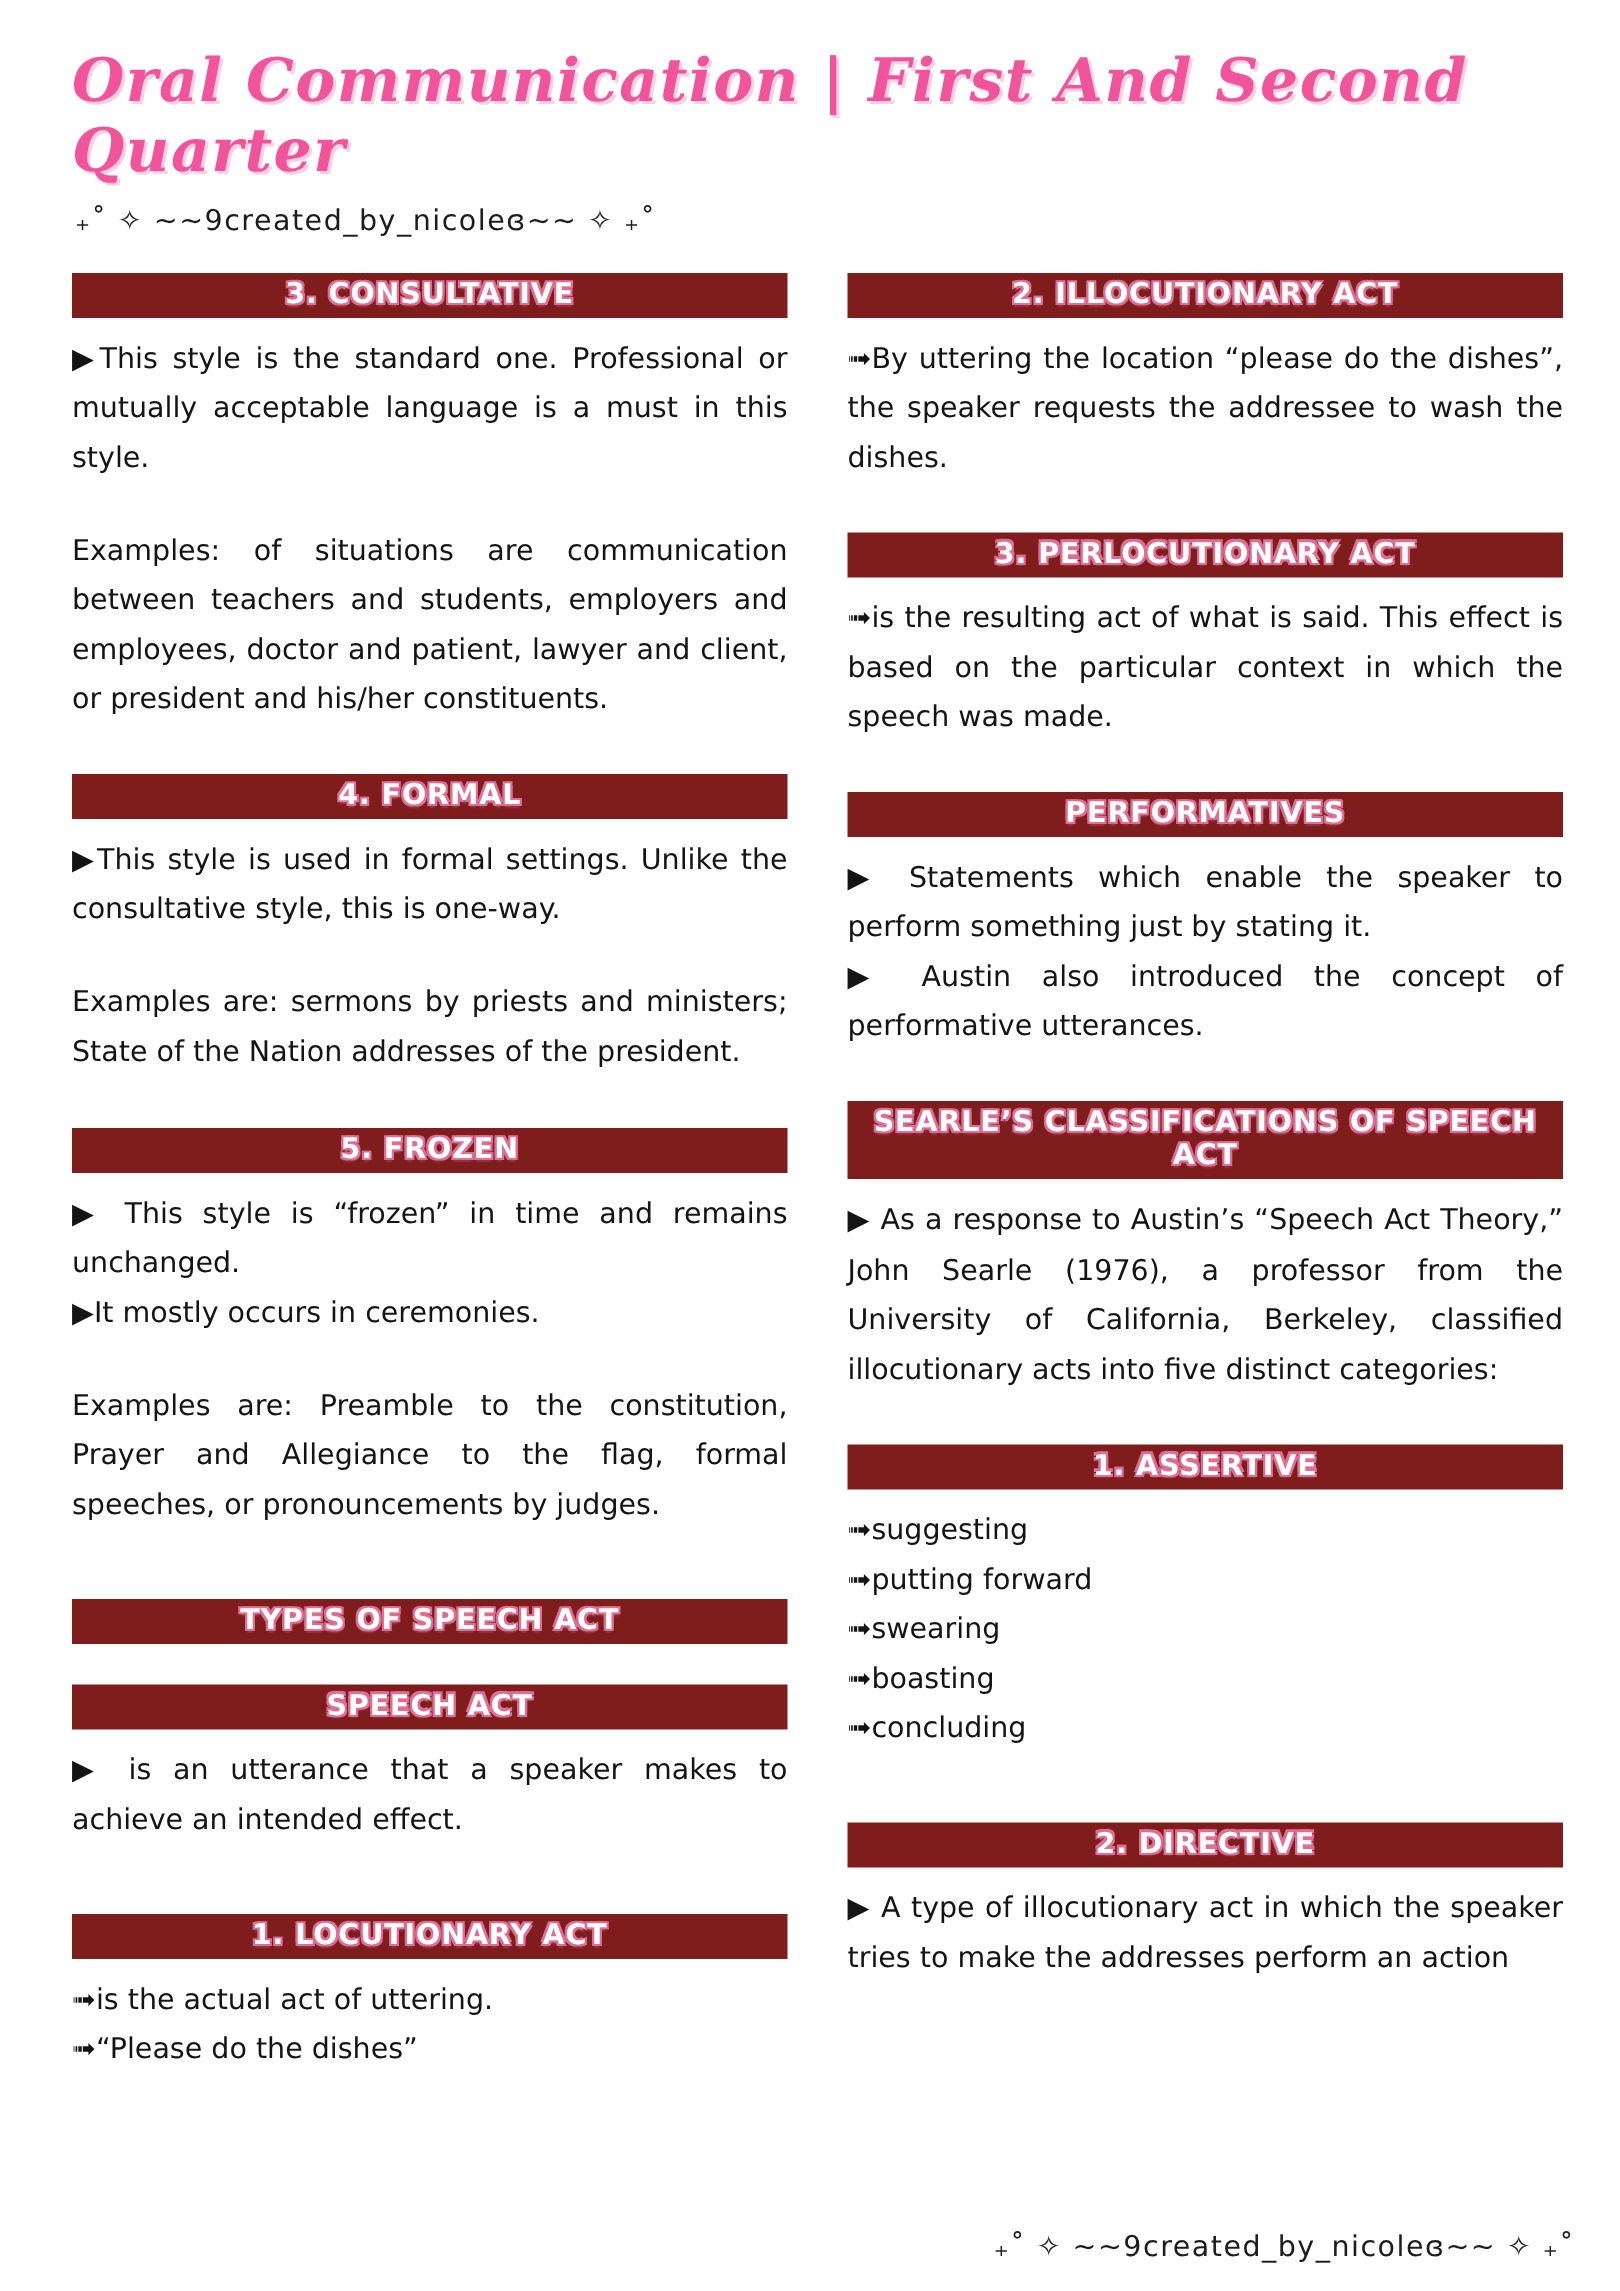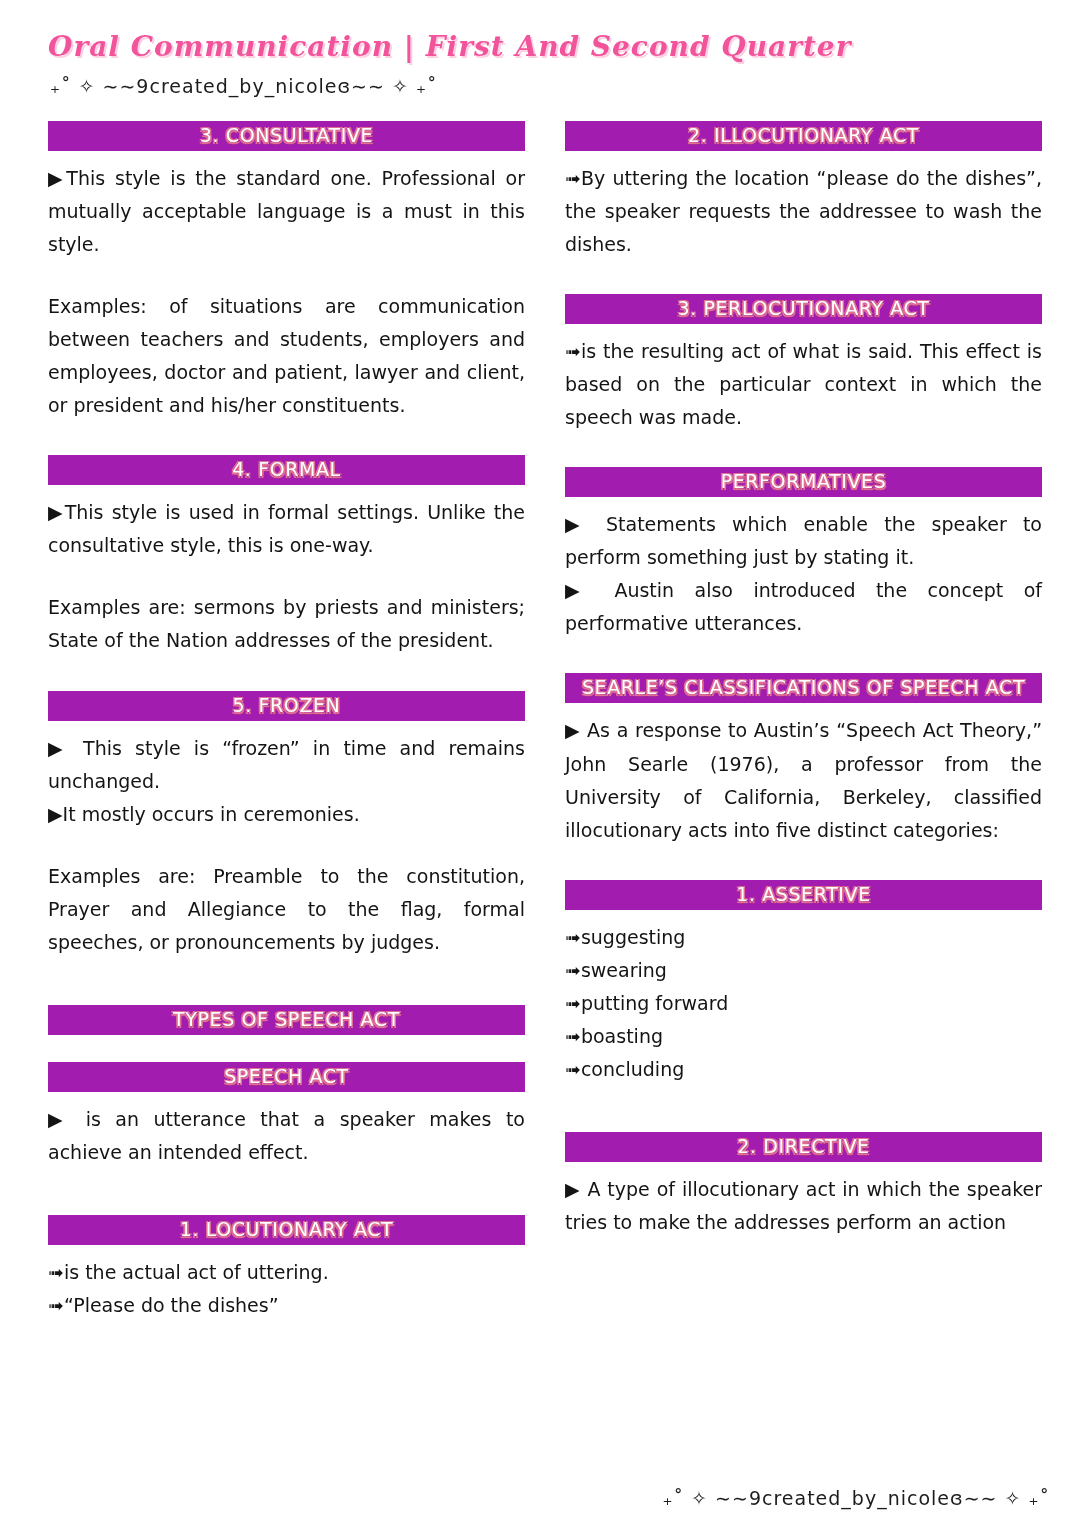--- a/index.html
+++ b/index.html
@@ -7,38 +7,38 @@
   body {
     width:1080px; height:1527px;
     position:relative; overflow:hidden;
     font-family:"DejaVu Sans","Liberation Sans",sans-serif;
     color:#141414;
   }
   .page { padding:30px 38px 0 48px; }
   .title {
     font-family:"DejaVu Serif","Liberation Serif",serif;
     font-style:italic; font-weight:700;
-    font-size:28px; letter-spacing:1px;
+    font-size:40px; letter-spacing:1px;
     color:#f2549c;
     text-shadow:2px 2px 0 #fcd0e2;
   }
   .byline {
     margin-top:12px; margin-left:2px;
     font-size:19px; letter-spacing:1px; color:#1c1c1c;
   }
   .cols { display:flex; gap:40px; margin-top:24px; }
   .col { width:477px; flex:0 0 477px; }
   .section { margin-bottom:33px; }
   .section.tight-top { margin-top:-6px; }
   .section.extra-top { margin-top:46px; }
   .banner {
-    background:#a21caf;
+    background:#7f1d1d;
     text-align:center;
     padding:3px 2px 5px;
-    font-weight:normal; font-size:19px; letter-spacing:0.6px;
+    font-weight:bold; font-size:19px; letter-spacing:0.6px;
     color:#ffffff;
     text-shadow:
       -1.5px -1.5px 0 #de6f93,
        1.5px -1.5px 0 #de6f93,
       -1.5px  1.5px 0 #de6f93,
        1.5px  1.5px 0 #de6f93,
        0 2.5px 1px rgba(173,77,106,0.45);
     margin-bottom:11px;
   }
   .para { font-size:19px; line-height:1.74; text-align:justify; }
@@ -116,22 +116,22 @@
       </div>
 
       <div class="section">
         <div class="banner">SEARLE’S CLASSIFICATIONS OF SPEECH ACT</div>
         <p class="para">▶ As a response to Austin’s “Speech Act Theory,” John Searle (1976), a professor from the University of California, Berkeley, classified illocutionary acts into five distinct categories:</p>
       </div>
 
       <div class="section">
         <div class="banner">1. ASSERTIVE</div>
         <p class="line">➟suggesting</p>
+        <p class="line">➟putting forward</p>
         <p class="line">➟swearing</p>
-        <p class="line">➟putting forward</p>
         <p class="line">➟boasting</p>
         <p class="line">➟concluding</p>
       </div>
 
       <div class="section extra-top">
         <div class="banner">2. DIRECTIVE</div>
         <p class="para">▶ A type of illocutionary act in which the speaker tries to make the addresses perform an action</p>
       </div>
 
     </div>

